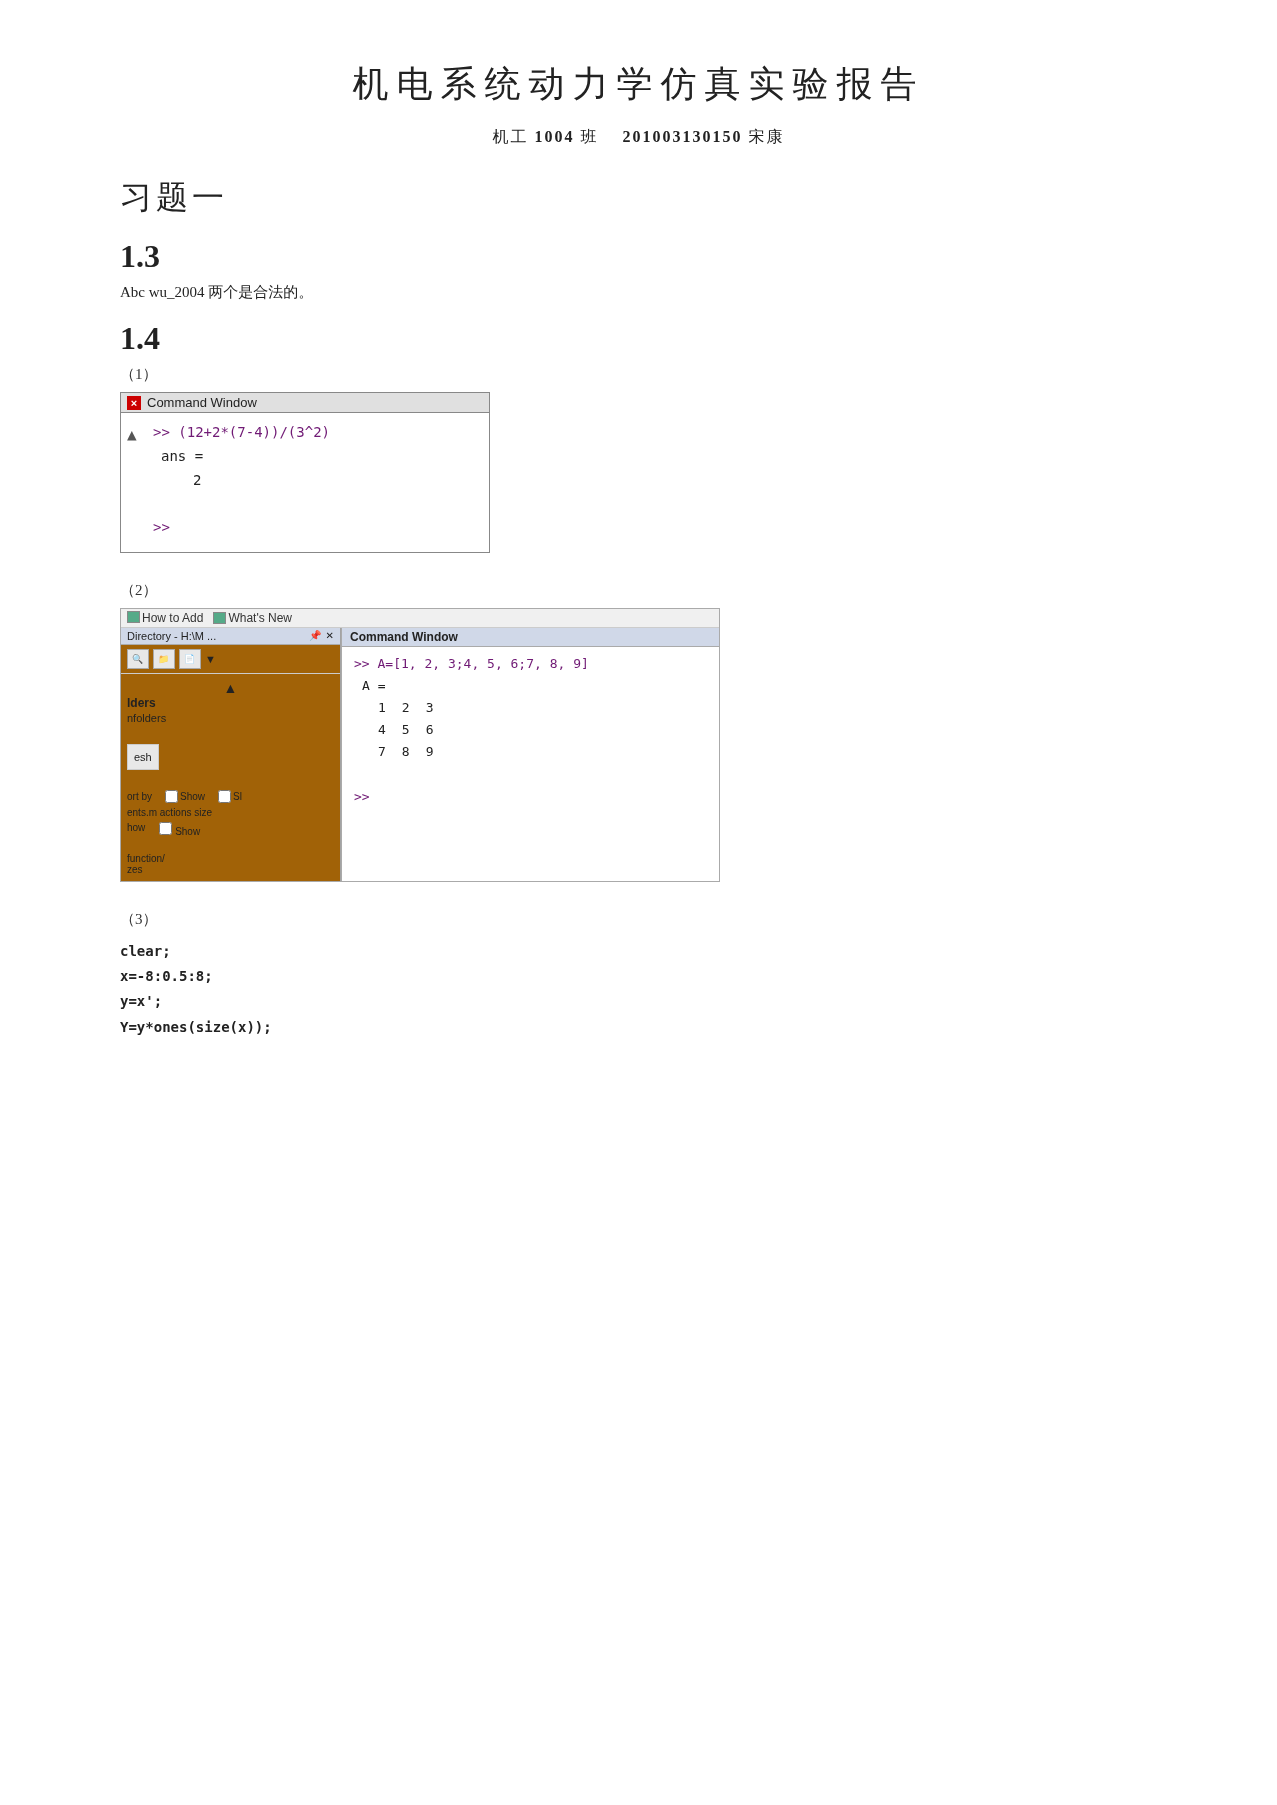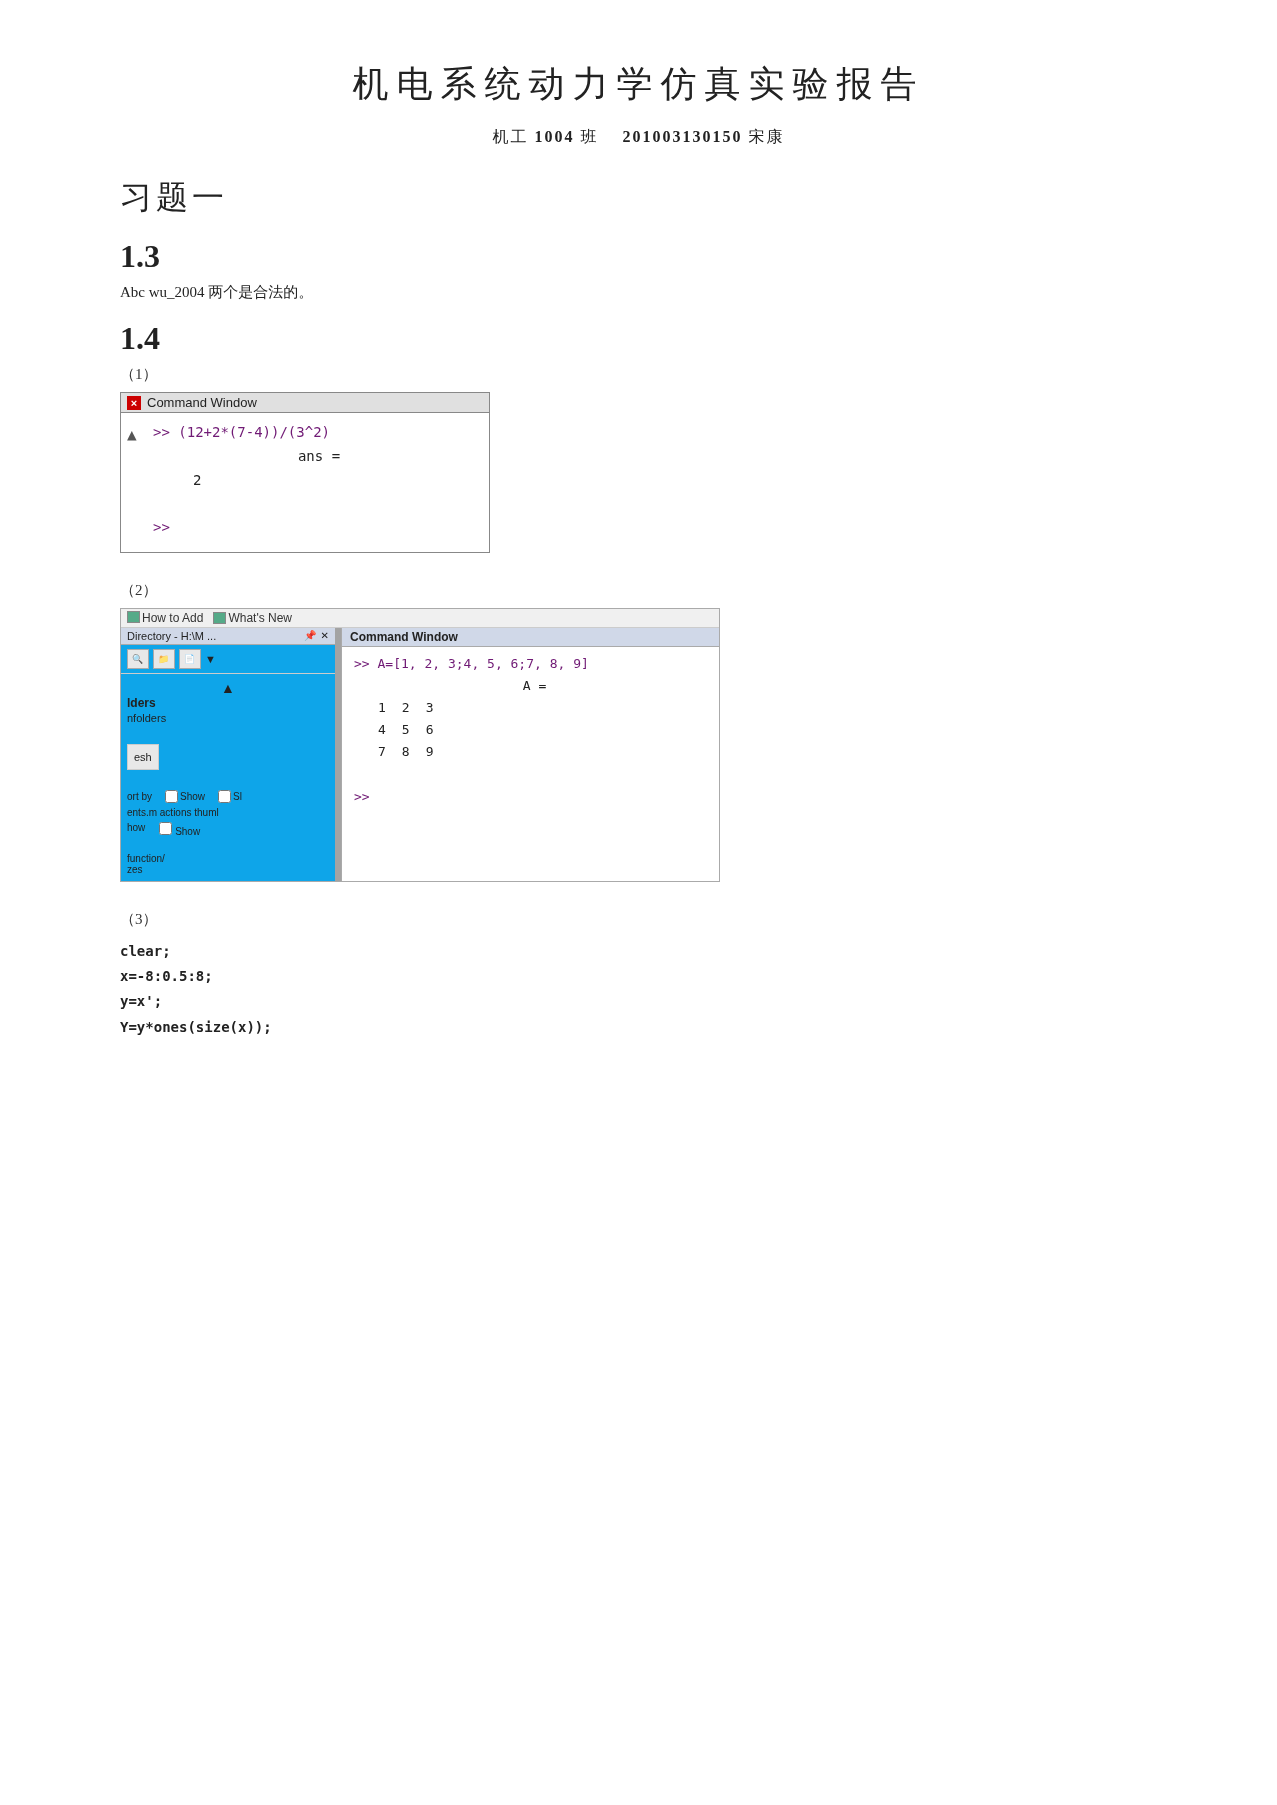--- a/index.html
+++ b/index.html
@@ -85,21 +85,21 @@
       position: relative;
     }
     .scroll-arrow {
       position: absolute;
       left: 6px;
       top: 8px;
       font-size: 16px;
       color: #555;
     }
     .cmd-prompt { color: #701a75; }
-    .cmd-result { margin-left: 8px; text-align: center; }
+    .cmd-result { margin-left: 8px; }
     .cmd-result-val { margin-left: 40px; }
 
     
     .matlab-outer {
       border: 1px solid #aaa;
       background: #f0f0f0;
       width: 600px;
       font-family: Arial, sans-serif;
       font-size: 12px;
       margin-bottom: 10px;
@@ -115,22 +115,22 @@
     }
     .matlab-menubar span {
       color: #333;
       cursor: pointer;
     }
     .matlab-main-area {
       display: flex;
     }
     .matlab-sidebar {
       width: 220px;
-      border-right: 6px solid #a3a3a3;
-      background: #0ea5e9;
+      border-right: 1px solid #a3a3a3;
+      background: #a16207;
     }
     .matlab-sidebar-titlebar {
       background: #d0d8e8;
       border-bottom: 1px solid #aaa;
       padding: 2px 6px;
       font-size: 11px;
       display: flex;
       align-items: center;
       justify-content: space-between;
     }
@@ -339,21 +339,21 @@
             <span>Show</span>
           </label>
           <label>
             <input type="checkbox" style="">
             <span>Sl</span>
           </label>
         </div>
         <div style="font-size:10px; margin-bottom:4px;">
           <span>ents.m</span>
           <span>actions</span>
-          <span>thuml</span>
+          <span>size</span>
         </div>
         <div class="options-row2">
           <span>how</span>
           <label>
             <input type="checkbox" style="">
             <span>Show</span>
           </label>
         </div>
         <div style="font-size:10px;margin-top:16px;">
           <span>function/</span>

